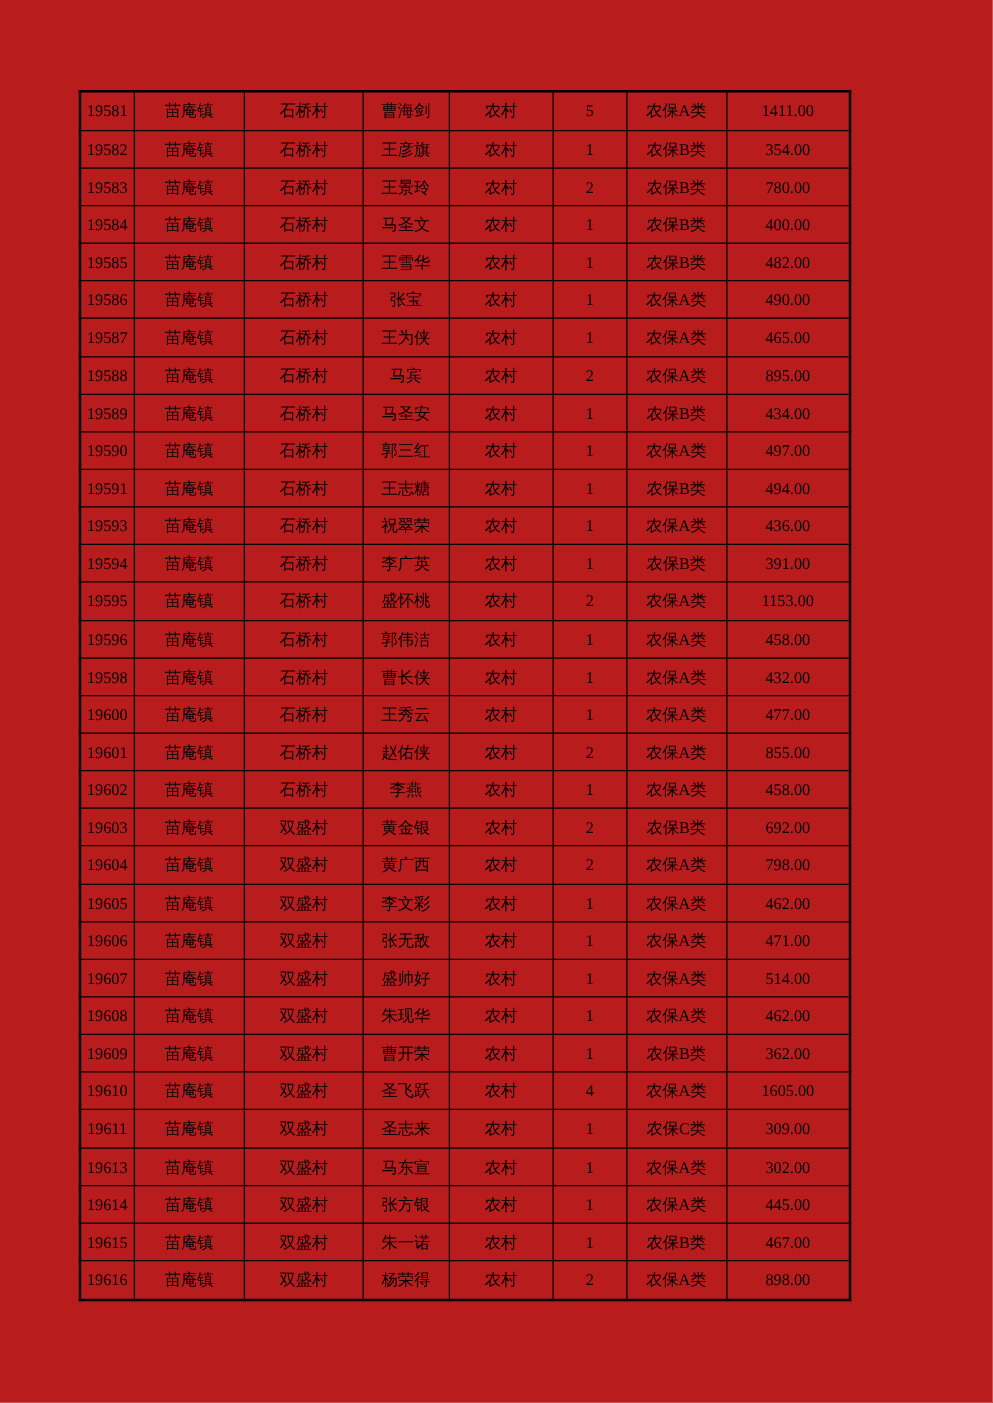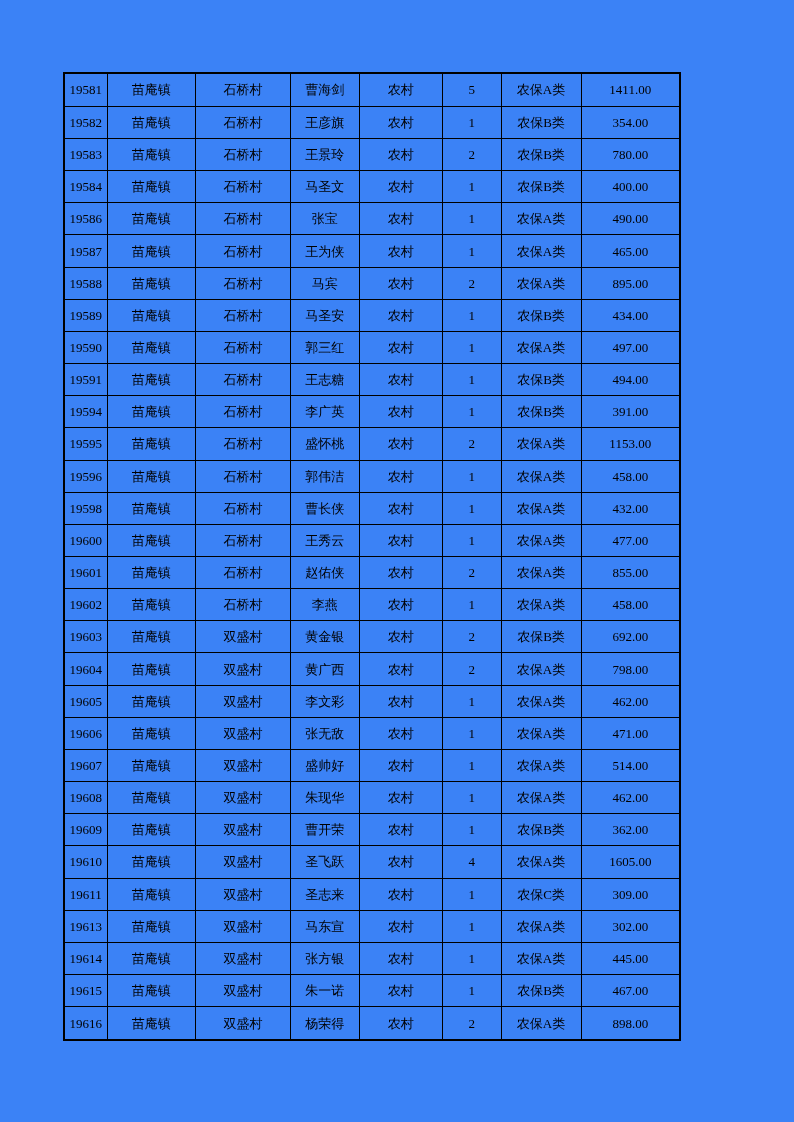--- a/index.html
+++ b/index.html
@@ -11,21 +11,21 @@
     width: 794px;
     height: 1122px;
     background: #ffffff;
     font-family: "Liberation Serif", "DejaVu Serif", serif;
     color: #000000;
     overflow: hidden;
   }
   .page {
     position: absolute;
     inset: 0;
-    background: #3b82f6;
+    background: #b91c1c;
     text-decoration: underline;
   }
   table.benefits {
     position: absolute;
     left: 63px;
     top: 72px;
     width: 616px;
     height: 969px;
     border-collapse: collapse;
     table-layout: fixed;
@@ -103,20 +103,30 @@
           <td>19584</td>
           <td>苗庵镇</td>
           <td>石桥村</td>
           <td>马圣文</td>
           <td>农村</td>
           <td>1</td>
           <td>农保B类</td>
           <td>400.00</td>
         </tr>
         <tr>
+          <td>19585</td>
+          <td>苗庵镇</td>
+          <td>石桥村</td>
+          <td>王雪华</td>
+          <td>农村</td>
+          <td>1</td>
+          <td>农保B类</td>
+          <td>482.00</td>
+        </tr>
+        <tr>
           <td>19586</td>
           <td>苗庵镇</td>
           <td>石桥村</td>
           <td>张宝</td>
           <td>农村</td>
           <td>1</td>
           <td>农保A类</td>
           <td>490.00</td>
         </tr>
         <tr>
@@ -161,20 +171,30 @@
         </tr>
         <tr>
           <td>19591</td>
           <td>苗庵镇</td>
           <td>石桥村</td>
           <td>王志糖</td>
           <td>农村</td>
           <td>1</td>
           <td>农保B类</td>
           <td>494.00</td>
+        </tr>
+        <tr>
+          <td>19593</td>
+          <td>苗庵镇</td>
+          <td>石桥村</td>
+          <td>祝翠荣</td>
+          <td>农村</td>
+          <td>1</td>
+          <td>农保A类</td>
+          <td>436.00</td>
         </tr>
         <tr>
           <td>19594</td>
           <td>苗庵镇</td>
           <td>石桥村</td>
           <td>李广英</td>
           <td>农村</td>
           <td>1</td>
           <td>农保B类</td>
           <td>391.00</td>

